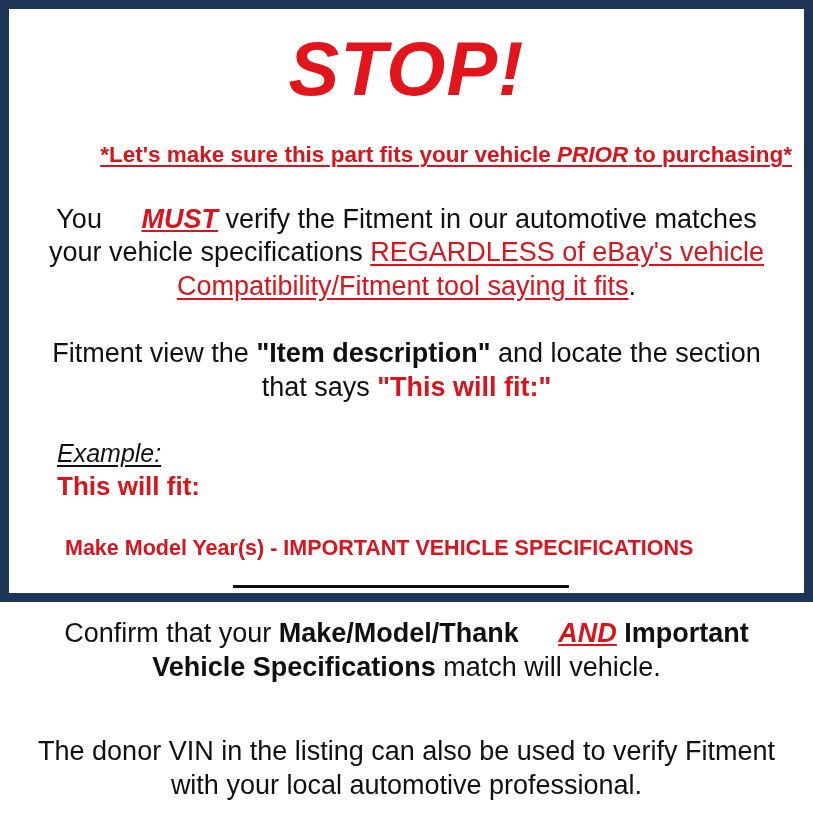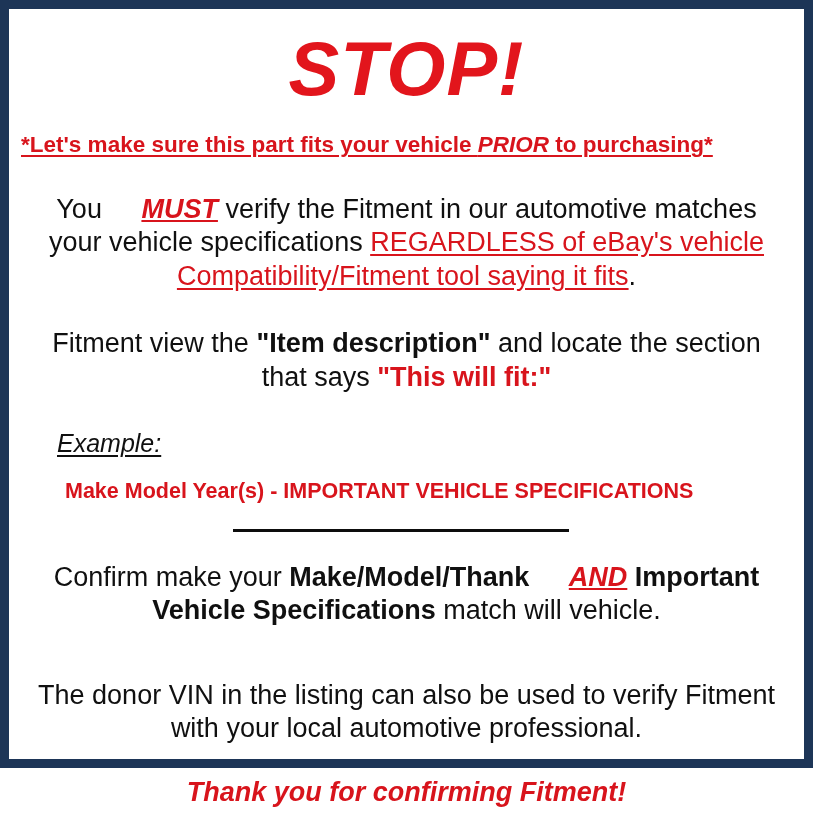--- a/index.html
+++ b/index.html
@@ -11,21 +11,21 @@
     width: 813px;
     height: 814px;
     overflow: hidden;
     font-family: "Liberation Sans", sans-serif;
   }
 
   
   #notice-card {
     box-sizing: border-box;
     width: 813px;
-    height: 768px;
+    height: 602px;
     background: #ffffff;
     border: 9px solid #1d3557;
     padding: 0 12px;
     position: relative;
   }
 
   .red        { color: #d8141c; }
   .b          { font-weight: bold; }
   .biu        { font-weight: bold; font-style: italic; text-decoration: underline; text-underline-offset: 2px; margin-left: 32px; }
   .bu         { font-weight: normal; text-decoration: underline; text-underline-offset: 3px; }
@@ -38,26 +38,26 @@
     font-style: italic;
     font-size: 76px;
     line-height: 1.0;
     letter-spacing: 1px;
     margin: 22px 0 0 0;
     font-family: "Liberation Sans", sans-serif;
   }
 
   
   #tagline {
-    text-align: left;
+    text-align: right;
     color: #d8141c;
     font-weight: bold;
     font-size: 22.5px;
     line-height: 1.2;
-    margin-top: 24px;
+    margin-top: 34px;
     white-space: nowrap;
     text-decoration: underline;
     text-underline-offset: 3px;
     text-decoration-thickness: 2px;
   }
   #tagline .prior { font-style: italic; }
 
   
   .para {
     text-align: center;
@@ -93,21 +93,21 @@
     font-weight: bold;
     font-size: 26px;
     line-height: 1.18;
     margin-top: 3px;
   }
   #example-spec-line {
     color: #d8141c;
     font-weight: bold;
     font-size: 21.5px;
     line-height: 1.2;
-    margin-top: 21px;
+    margin-top: 34px;
     padding-left: 8px;
     white-space: nowrap;
   }
 
   
   #divider-wrap {
     margin-top: 24px;
     height: 14px;
   }
   #divider-rule {
@@ -136,26 +136,27 @@
   <div id="stop-heading">STOP!</div>
 
   <div id="tagline"><span>*Let's make sure this part fits your vehicle </span><span class="prior">PRIOR</span><span> to purchasing*</span></div>
 
   <div class="para" id="para-must"><span>You </span><span class="red biu">MUST</span><span> verify the Fitment in our automotive matches your vehicle specifications </span><span class="red bu">REGARDLESS of eBay's vehicle Compatibility/Fitment tool saying it fits</span><span>.</span></div>
 
   <div class="para" id="para-item-desc"><span>Fitment view the </span><span class="b">"Item description"</span><span> and locate the section that says </span><span class="red b">"This will fit:"</span></div>
 
   <div id="example-block">
     <div id="example-label">Example:</div>
+    <div id="example-fit-line">This will fit:</div>
     <div id="example-spec-line">Make Model Year(s) - IMPORTANT VEHICLE SPECIFICATIONS</div>
   </div>
 
   <div id="divider-wrap">
     <div id="divider-rule"></div>
   </div>
 
-  <div class="para" id="para-confirm"><span>Confirm make your </span><span class="b">Make/Model/Thank</span><span> </span><span class="red biu">AND</span><span> </span><span class="b">Important Vehicle Specifications</span><span> match will vehicle.</span></div>
+  <div class="para" id="para-confirm"><span>Confirm that your </span><span class="b">Make/Model/Thank</span><span> </span><span class="red biu">AND</span><span> </span><span class="b">Important Vehicle Specifications</span><span> match will vehicle.</span></div>
 
   <div class="para" id="para-vin">The donor VIN in the listing can also be used to verify Fitment with your local automotive professional.</div>
 
   <div id="thank-you">Thank you for confirming Fitment!</div>
 
 </div>
 
 </body></html>

